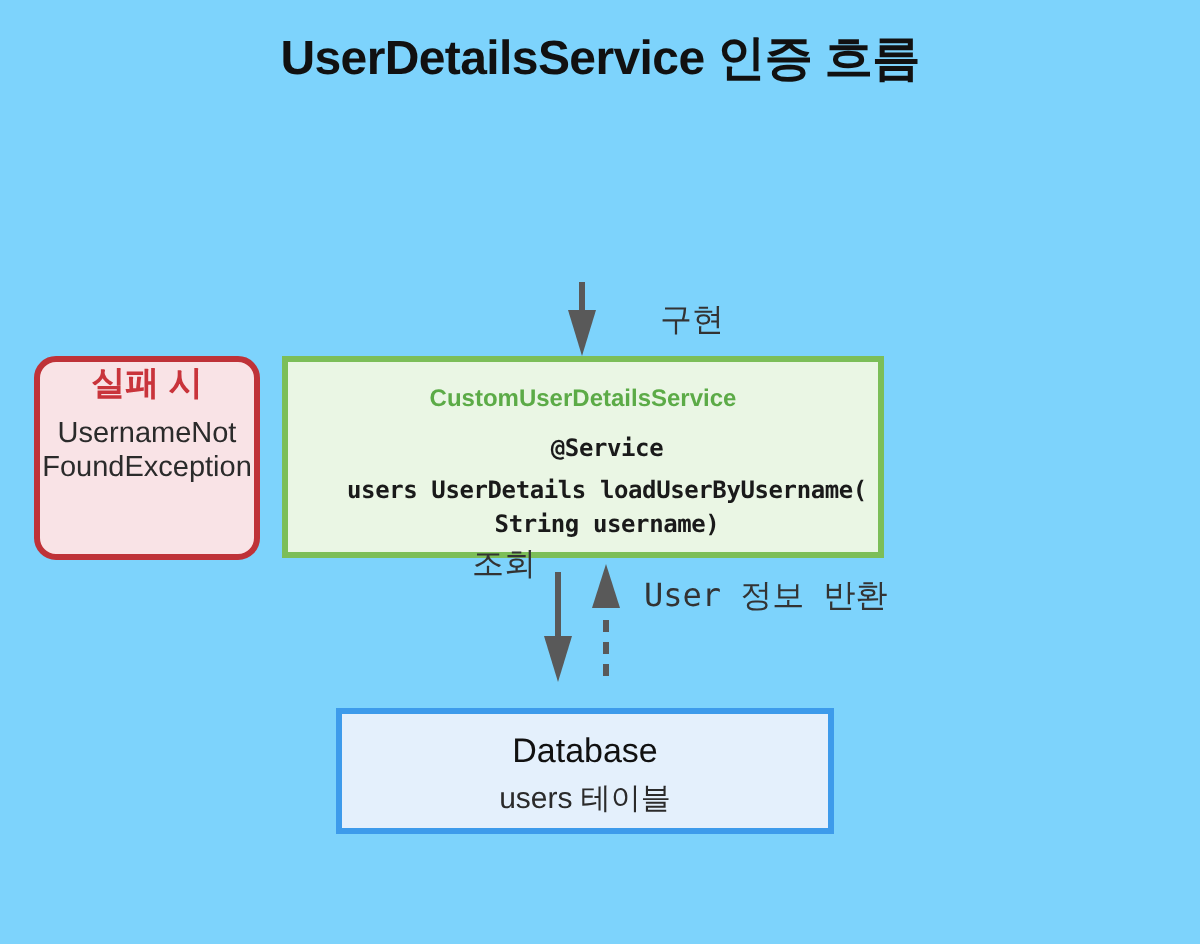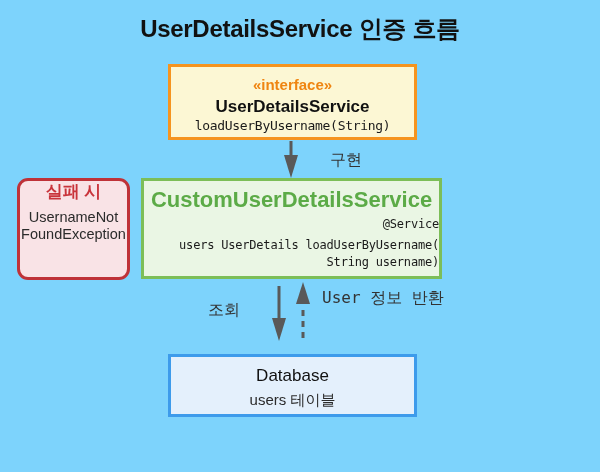--- a/index.html
+++ b/index.html
@@ -21,24 +21,24 @@
   .stereotype{font-size:15px;font-weight:bold;color:var(--orange_text,#EF8511);line-height:19px;}
   .iface-name{font-size:17px;font-weight:bold;color:#111;line-height:22px;margin-top:2px;}
   .mono{font-family:"DejaVu Sans Mono",monospace;}
   .iface-method{font-size:13px;line-height:16px;color:#1a1a1a;letter-spacing:-0.3px;}
   .box-service{
     left:141px;top:178px;width:301px;height:101px;
     border:3px solid var(--green_border,#7CBE58);
     background:var(--green_bg,#EAF6E4);
     padding-top:7px;
   }
-  .service-name{font-size:22px;font-weight:bold;color:var(--green_text,#5CAB47);line-height:23px;}
+  .service-name{font-size:12px;font-weight:bold;color:var(--green_text,#5CAB47);line-height:23px;}
   .service-code{
-    text-align:right;padding-left:24px;font-size:12px;line-height:17px;
-    color:#1a1a1a;letter-spacing:-0.2px;
+    text-align:center;padding-left:24px;font-size:12px;line-height:17px;
+    color:#1a1a1a;letter-spacing:-0.2px;font-weight:bold;
   }
   .service-annotation{margin-top:5px;margin-bottom:4px;}
   .box-failure{
     left:17px;top:178px;width:113px;height:102px;border-radius:11px;
     border:3px solid var(--red_border,#BF3238);
     background:var(--red_bg,#F9E3E6);
   }
   .failure-title{font-size:17px;font-weight:bold;color:var(--red_text,#C9343B);line-height:21px;margin-bottom:7px;}
   .failure-exception{font-size:14.5px;line-height:17px;color:var(--text_dark,#2B2B2B);}
   .box-database{
@@ -48,35 +48,30 @@
     padding-top:8px;
   }
   .db-name{font-size:17px;font-weight:normal;color:#111;line-height:22px;margin-bottom:3px;}
   .db-subtitle{font-size:15px;line-height:19px;color:var(--text_dark,#2B2B2B);}
   .arrow-svg{position:absolute;left:0;top:0;pointer-events:none;}
   .edge-label{
     position:absolute;font-size:16px;color:#333;white-space:nowrap;
     font-family:"DejaVu Sans Mono","Liberation Sans",monospace;
   }
   .label-implements{left:330px;top:150px;}
-  .label-query{left:208px;top:300px;width:60px;text-align:left;}
+  .label-query{left:208px;top:272px;width:60px;text-align:right;}
   .label-return{left:322px;top:288px;}
 </style>
 </head>
 <body>
 
 <div id="canvas">
 
   <div class="title">UserDetailsService 인증 흐름</div>
 
-  <div class="box box-interface">
-    <div class="stereotype">«interface»</div>
-    <div class="iface-name">UserDetailsService</div>
-    <div class="iface-method mono">loadUserByUsername(String)</div>
-  </div>
 
   <div class="box box-service">
     <div class="service-name">CustomUserDetailsService</div>
     <div class="service-code service-annotation mono">@Service</div>
     <div class="service-code mono">users UserDetails loadUserByUsername(</div>
     <div class="service-code mono">String username)</div>
   </div>
 
   <div class="box box-failure">
     <div class="failure-title">실패 시</div>

